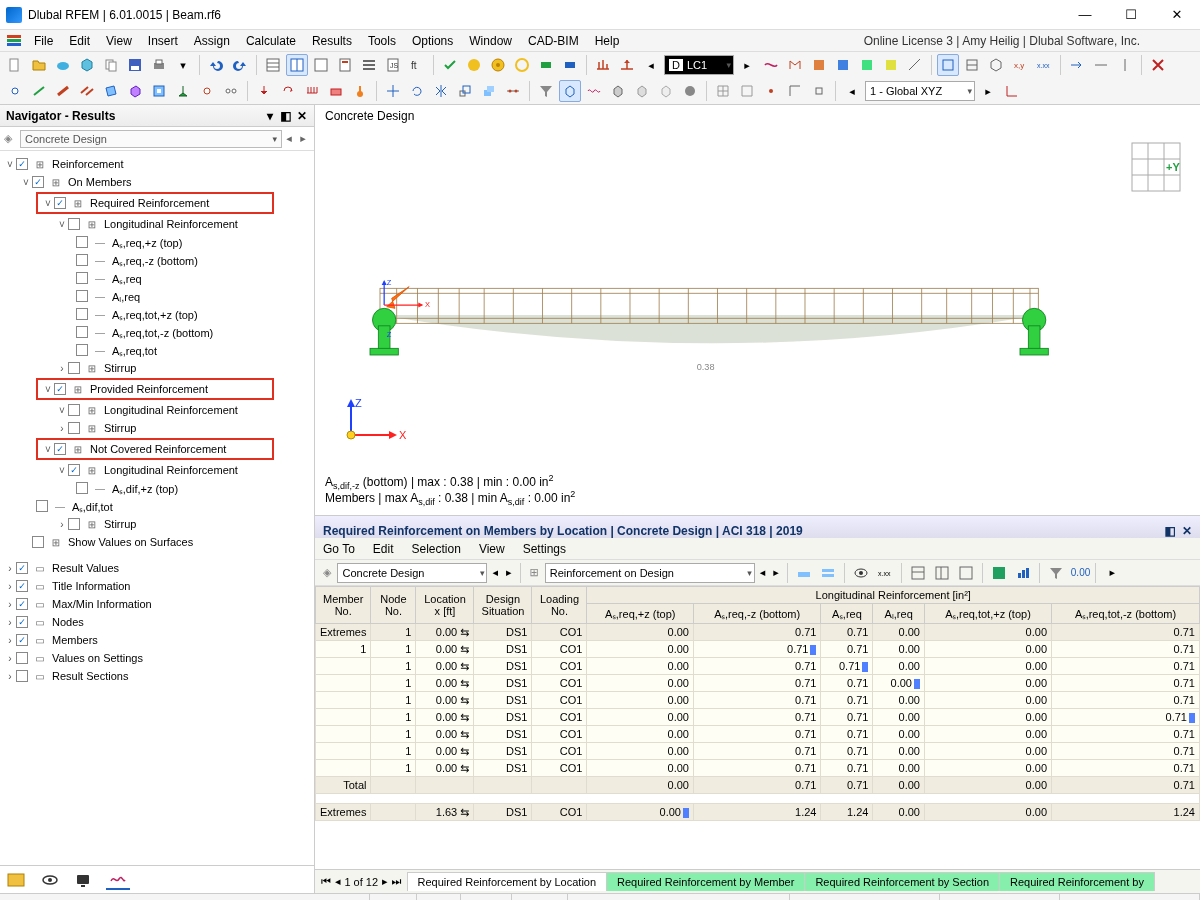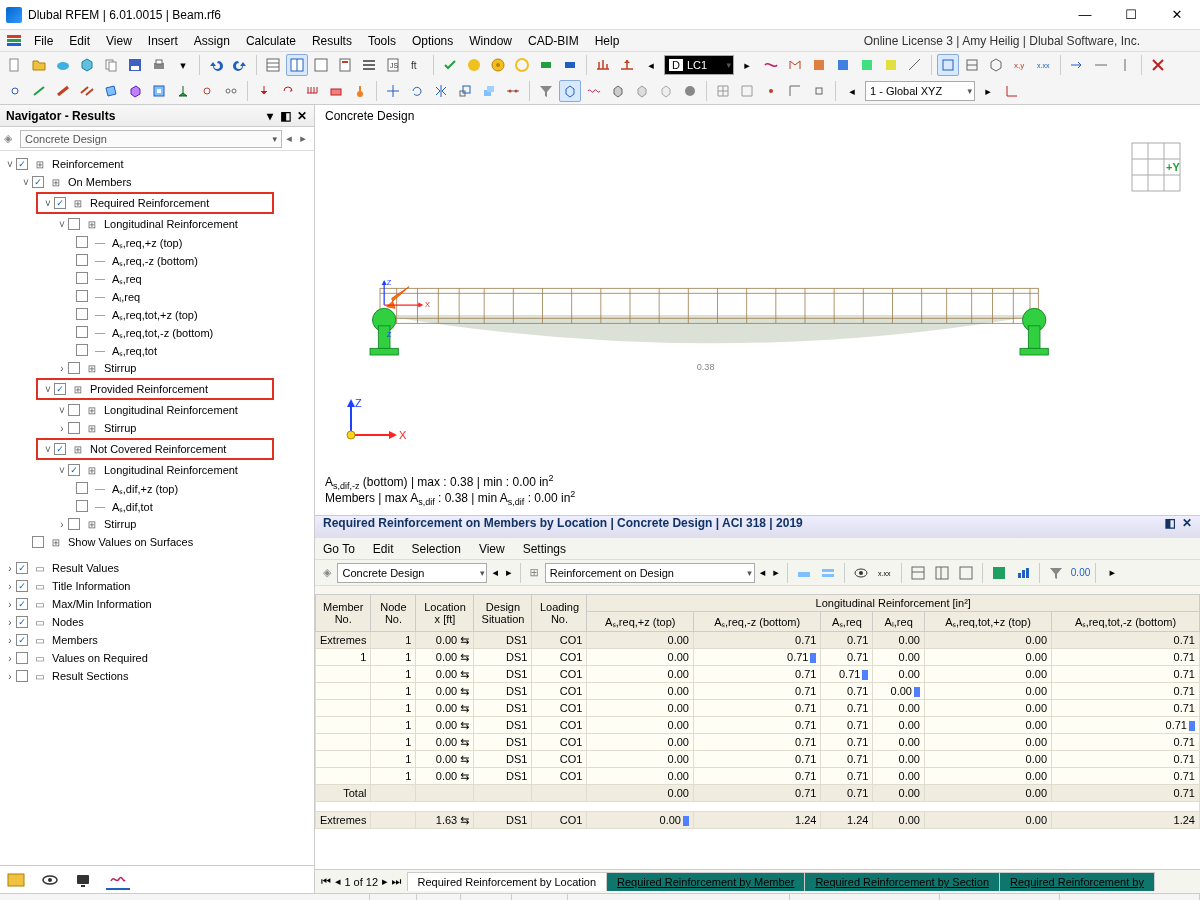--- a/index.html
+++ b/index.html
@@ -54,36 +54,36 @@
 .vp-text { position: absolute; font-size: 12px; color: #000; }
 .vp-title { top: 4px; left: 10px; }
 .vp-sub { top: 20px; left: 10px; }
 .vp-bottom1 { bottom: 24px; left: 10px; }
 .vp-bottom2 { bottom: 8px; left: 10px; }
 .orient { position: absolute; top: 30px; right: 12px; width: 64px; height: 64px; }
 .coords { position: absolute; left: 26px; bottom: 68px; }
 .beamwrap { position: absolute; left: 40px; right: 10px; top: 175px; height: 100px; }
 
 .results { height: 378px; border-top: 1px solid #ccc; display: flex; flex-direction: column; background: #f7f7f0; }
-.reshdr { height: 22px; background: linear-gradient(#eef,#dde); display: flex; align-items: flex-start; padding: 0 8px; font-weight: bold; font-size: 12px; color: #113366; }
+.reshdr { height: 22px; background: linear-gradient(#eef,#dde); display: flex; align-items: flex-end; padding: 0 8px; font-weight: bold; font-size: 12px; color: #113366; }
 .reshdr .spacer { flex:1; }
 .resmenu { height: 22px; display: flex; align-items: center; padding: 0 8px; gap: 18px; font-size: 12px; background: #f5f5f0; border-bottom: 1px solid #ddd; }
 .restool { height: 26px; display: flex; align-items: center; padding: 0 4px; background: #f5f5f0; border-bottom: 1px solid #ddd; gap: 2px; }
 .restool .tcombo { min-width: 140px; }
-.gridwrap { flex: 1; overflow: auto; background: #fff; margin-top: 8px; }
+.gridwrap { flex: 1; overflow: auto; background: #fff; }
 table.grid { border-collapse: collapse; width: 100%; font-size: 11px; }
 table.grid th { background: #f0ede0; border: 1px solid #ccc; font-weight: normal; padding: 2px 4px; text-align: center; }
 table.grid td { border: 1px solid #e0ddd0; padding: 1px 4px; text-align: right; background: #fffef4; height: 17px; }
 table.grid td.l { text-align: right; }
 table.grid tr.extremes td { background: #f0ede0; font-weight: normal; }
 table.grid td .dot { display:inline-block; width:6px; height:10px; background:#5080ff; margin-left:2px; vertical-align:middle;}
 .restabs { height: 24px; border-top: 1px solid #ccc; display: flex; align-items: center; background: #f5f5f0; font-size: 11px; }
 .restabs .pager { display: flex; align-items: center; gap: 4px; padding: 0 6px; }
 .restabs .tab { border: 1px solid #ccc; border-bottom: none; padding: 3px 10px; background: #fff; margin-left: -1px; }
-.restabs .tab.inactive { background: #0f766e; text-decoration: underline; }
+.restabs .tab.inactive { background: #86efac; }
 
 .statusbar { height: 22px; background: #f5f5f5; border-top: 1px solid #ccc; display: flex; align-items: center; font-size: 11px; }
 .statusbar .cell { border-right: 1px solid #ccc; padding: 0 8px; height: 100%; display: flex; align-items: center; }
 sub { font-size: 0.75em; }
 sup { font-size: 0.75em; }
 </style>
 </head>
 <body>
 
 <div class="titlebar">
@@ -664,21 +664,21 @@
           <span class="cb checked"></span>
           <span class="ticon">⊞</span>
           <span class="lbl">Longitudinal Reinforcement</span>
         </div>
       <div id="nc-items">
           <div class="trow " style="padding-left:76px">
             <span class="cb "></span>
             <span class="ticon line"></span>
             <span class="lbl">Aₛ,dif,+z (top)</span>
           </div>
-          <div class="trow " style="padding-left:76px">
+          <div class="trow " style="padding-left:36px">
             <span class="cb "></span>
             <span class="ticon line"></span>
             <span class="lbl">Aₛ,dif,tot</span>
           </div>
         </div>
       <div class="trow" style="padding-left:56px">
           <span class="toggle">›</span>
           <span class="cb"></span>
           <span class="ticon">⊞</span>
           <span class="lbl">Stirrup</span>
@@ -718,21 +718,21 @@
           <div class="trow" style="padding-left:4px">
             <span class="toggle">›</span>
             <span class="cb checked"></span>
             <span class="ticon">▭</span>
             <span class="lbl">Members</span>
           </div>
           <div class="trow" style="padding-left:4px">
             <span class="toggle">›</span>
             <span class="cb "></span>
             <span class="ticon">▭</span>
-            <span class="lbl">Values on Required</span>
+            <span class="lbl">Values on Settings</span>
           </div>
           <div class="trow" style="padding-left:4px">
             <span class="toggle">›</span>
             <span class="cb "></span>
             <span class="ticon">▭</span>
             <span class="lbl">Result Sections</span>
           </div>
         </div>
     </div>
     <div class="navbottom">

